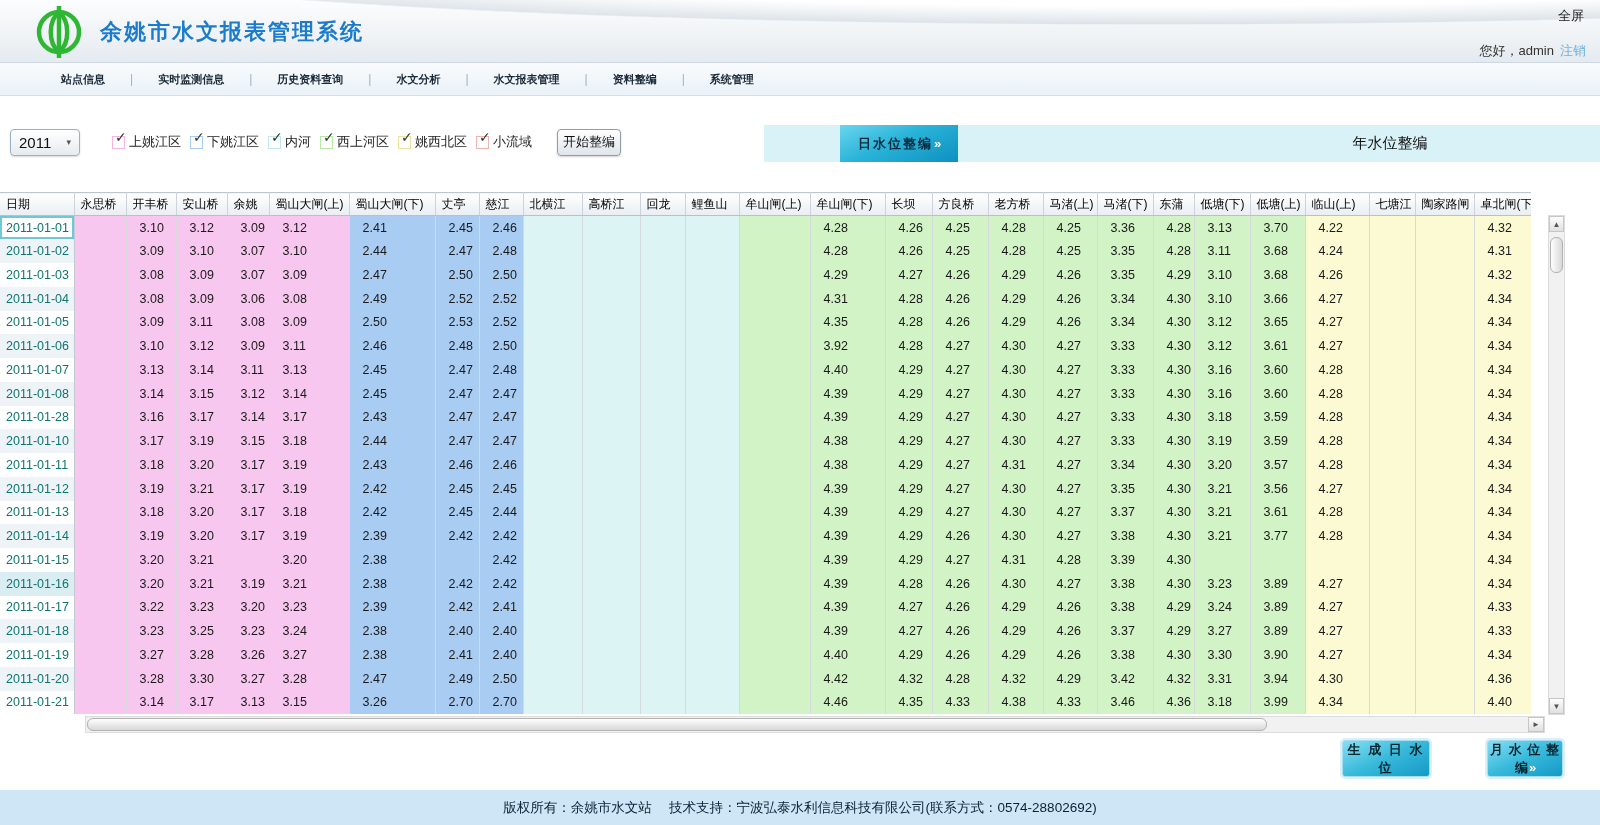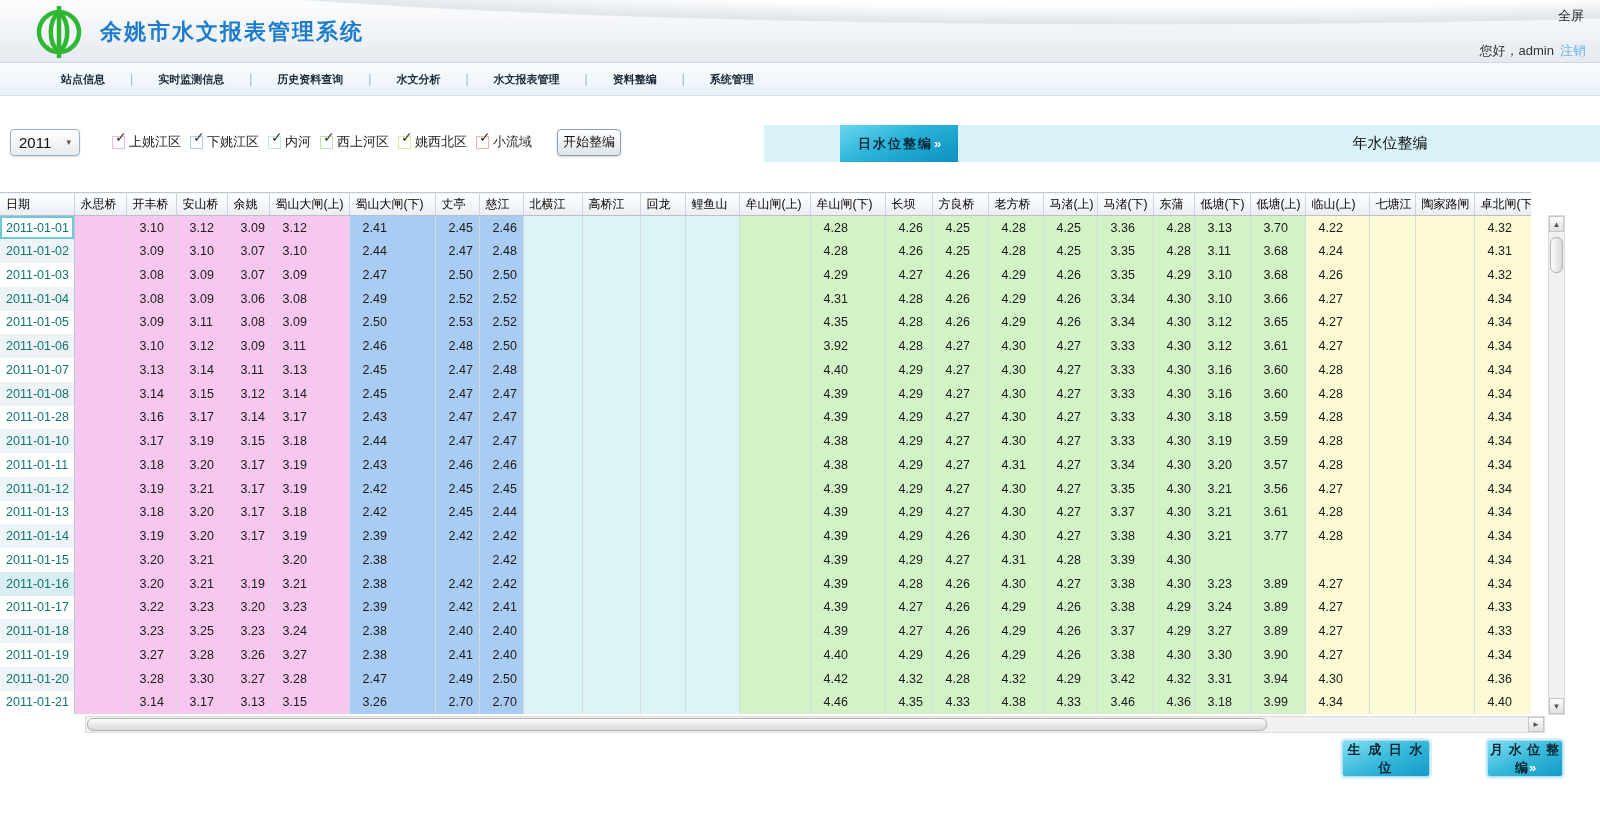--- a/index.html
+++ b/index.html
@@ -868,14 +868,17 @@
     <span class="sb-arr right">►</span>
   </div>
 
   <button class="action-btn" id="btn-gen">
     <span>生 成 日 水 位</span>
   </button>
   <button class="action-btn" id="btn-month">
     <span>月 水 位 整 编</span><span class="arrows">»</span>
   </button>
 
+  <footer class="footer">
+    <span>版权所有：余姚市水文站　 技术支持：宁波弘泰水利信息科技有限公司(联系方式：0574-28802692)</span>
+  </footer>
 
 </div>
 
 </body></html>

